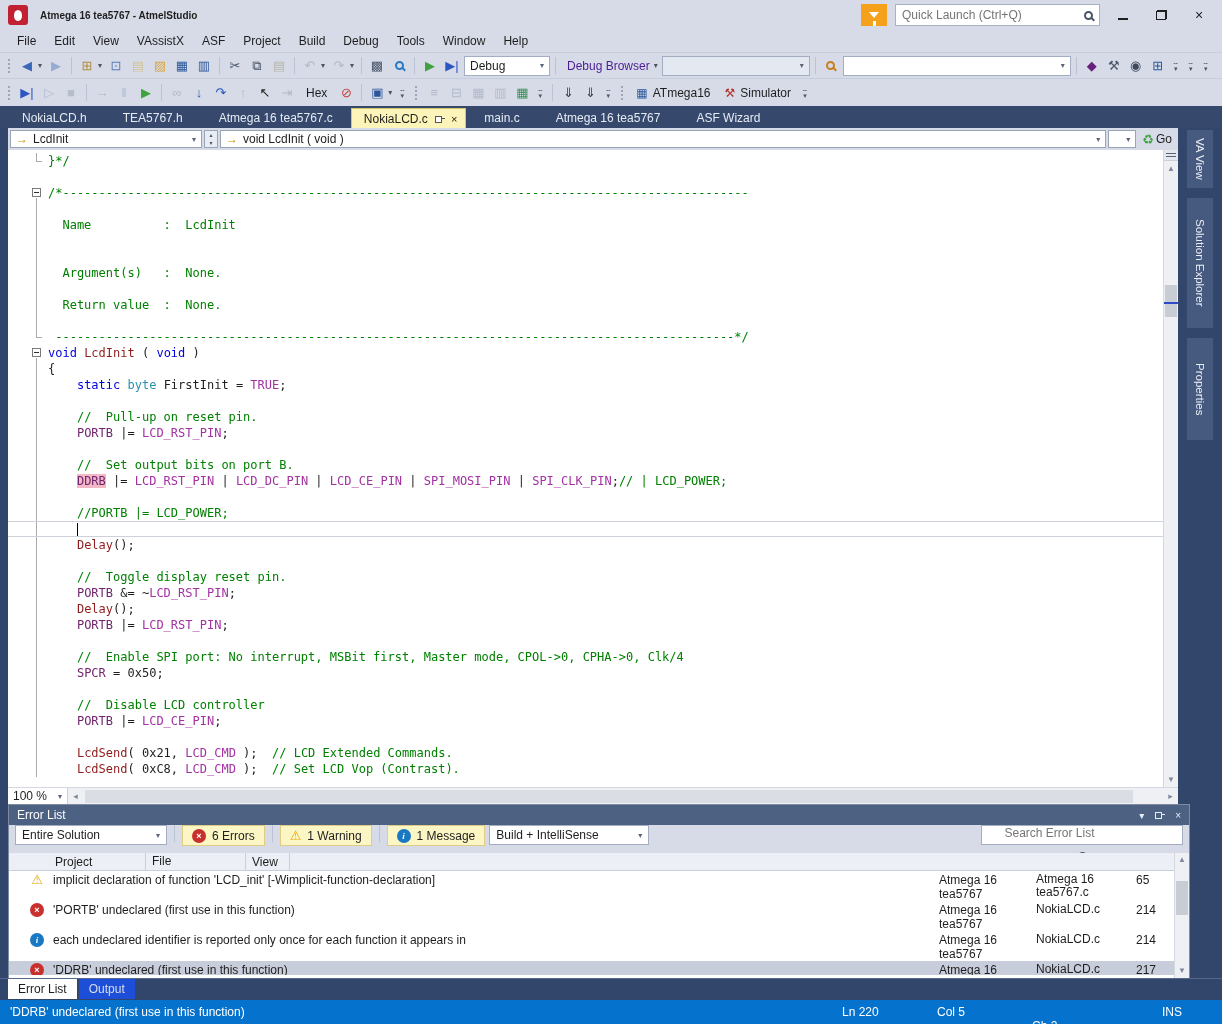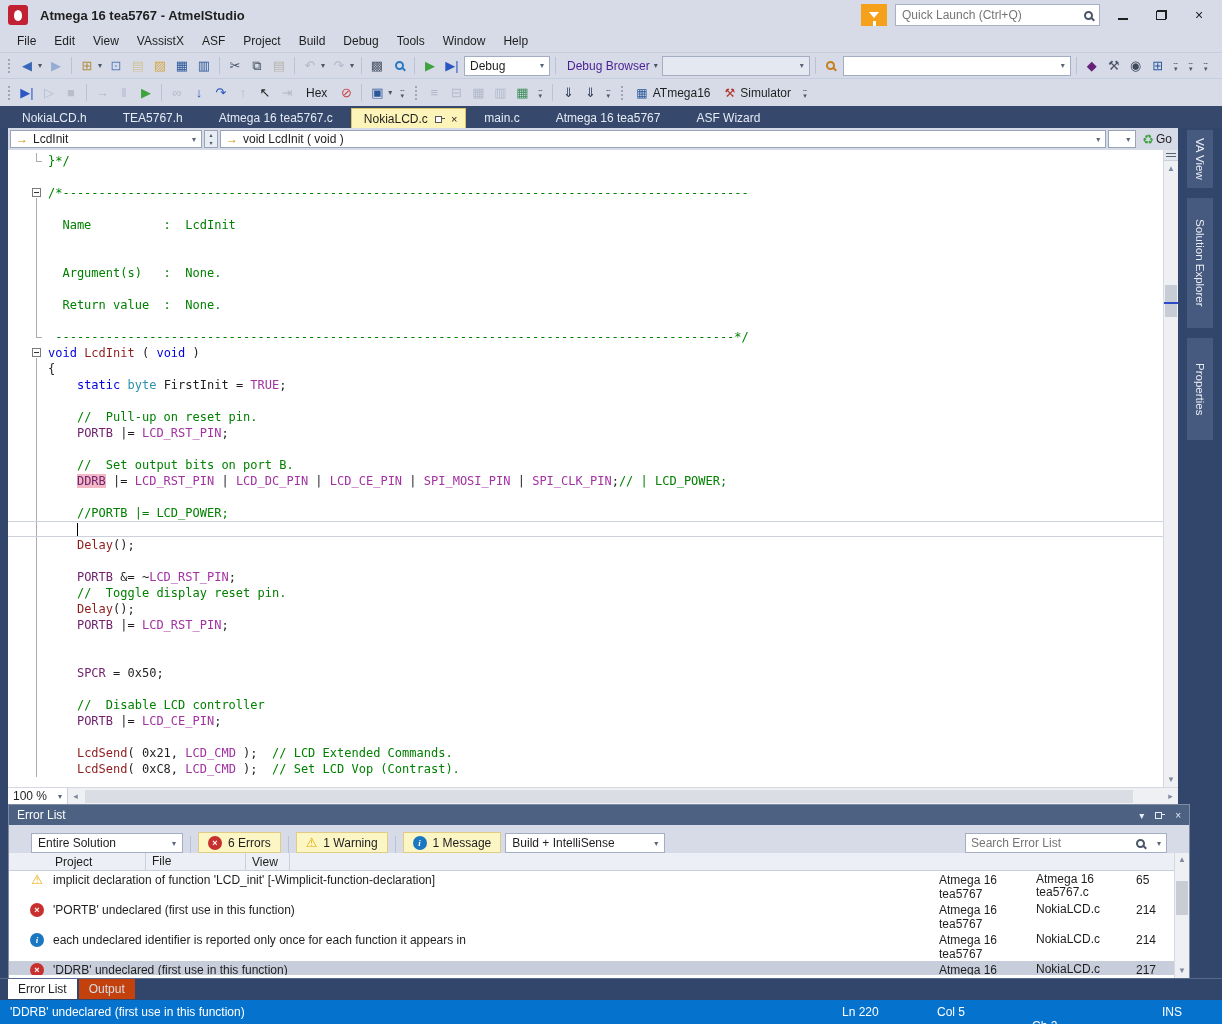--- a/index.html
+++ b/index.html
@@ -5,21 +5,21 @@
   * { box-sizing: border-box; margin: 0; padding: 0; }
   html,body { width:1222px; height:1024px; overflow:hidden; }
   body { font-family:"Liberation Sans", sans-serif; font-size:12px; color:#1E1E1E; }
   .app { width:1222px; height:1024px; background:var(--frame); display:flex; flex-direction:column; }
   .flex-sp { flex:1; }
 
   
   .titlebar { height:30px; background:var(--chrome); display:flex; align-items:center; padding:0 8px; gap:8px; }
   .app-icon { width:20px; height:20px; background:#C22033; border-radius:3px; display:flex; align-items:center; justify-content:center; }
   .app-icon .bug { width:8px; height:11px; background:#fff; border-radius:50% 50% 45% 45%; }
-  .title-text { font-weight:bold; font-size:13px; margin-left:4px; }
+  .title-text { font-weight:bold; font-size:10px; margin-left:4px; }
   .feedback-btn { width:26px; height:22px; background:#F5A11C; display:flex; align-items:center; justify-content:center; }
   .funnel { width:0; height:0; border-left:5px solid transparent; border-right:5px solid transparent; border-top:6px solid #fff; position:relative; }
   .funnel::after { content:""; position:absolute; left:-1.5px; top:3px; width:3px; height:5px; background:#fff; }
   .quick-launch { width:205px; height:22px; background:#fff; border:1px solid #A8B2C4; display:flex; align-items:center; padding:0 6px; gap:4px; }
   .quick-launch input { border:none; outline:none; flex:1; font-family:"Liberation Sans",sans-serif; font-size:12px; color:#3E4753; background:transparent; min-width:0; }
   .mag-icon { width:9px; height:9px; border:2px solid currentColor; border-radius:50%; position:relative; display:inline-block; color:#4A5568; flex:none; }
   .mag-icon::after { content:""; position:absolute; width:5px; height:2px; background:currentColor; transform:rotate(45deg); right:-4px; bottom:-2px; }
   .win-btn { width:30px; height:24px; display:flex; align-items:center; justify-content:center; font-size:14px; }
   .min-glyph { width:10px; height:2px; background:#1E1E1E; margin-top:8px; }
   .restore-icon { position:relative; width:11px; height:10px; display:inline-block; }
@@ -101,50 +101,50 @@
 
   .side-strip { width:44px; background:var(--frame); display:flex; flex-direction:column; align-items:center; padding-top:2px; gap:10px; flex:none; }
   .side-tab { writing-mode:vertical-rl; width:26px; background:#46597E; color:#E8EDF5; display:flex; align-items:center; justify-content:center; font-size:11.5px; }
 
   
   .errorpanel { height:174px; background:var(--chrome); margin:0 32px 0 8px; display:flex; flex-direction:column; border:1px solid #7E8BA3; border-bottom:none; }
   .panel-header { height:20px; background:var(--panel-header); color:#fff; display:flex; align-items:center; padding:0 8px; gap:10px; }
   .ph-icon { color:#E8EDF5; font-size:10px; display:flex; align-items:center; }
   .ph-icon .pin-glyph::before { border-color:#E8EDF5; background:transparent; }
   .ph-icon .pin-glyph::after { background:#E8EDF5; }
-  .panel-toolbar { height:28px; display:flex; align-items:flex-end; padding:0 22px; gap:4px; }
+  .panel-toolbar { height:28px; display:flex; align-items:flex-start; padding:0 6px; gap:4px; }
   .p-combo { width:152px; height:20px; background:#fff; border:1px solid #A3AEC2; display:flex; align-items:center; justify-content:space-between; padding:0 6px; }
   .p-combo.src { width:160px; }
   .toggle-btn { height:21px; background:#FCF5C4; border:1px solid #E0CC85; display:flex; align-items:center; gap:6px; padding:0 9px; }
   .sev { width:14px; height:14px; border-radius:50%; color:#fff; font-size:9px; font-weight:bold; display:flex; align-items:center; justify-content:center; flex:none; }
   .sev-e { background:#C8302E; }
   .sev-i { background:#1A78C2; font-style:italic; font-family:"Liberation Serif",serif; }
   .sev-w { color:#E8A800; font-size:13px; line-height:13px; flex:none; }
-  .search-box { width:202px; height:20px; background:#fff; border:1px solid #A3AEC2; display:flex; align-items:center; padding:0 5px; gap:12px; }
+  .search-box { width:202px; height:20px; background:#fff; border:1px solid #A3AEC2; display:flex; align-items:center; padding:0 5px; gap:12px;flex-direction:column; }
   .search-box input { border:none; outline:none; flex:1; font-family:"Liberation Sans",sans-serif; font-size:12px; color:#3E4753; min-width:0; }
 
   .grid { flex:1; position:relative; background:#fff; min-height:0; }
   .grid-header { height:18px; background:#ECEFF5; border-bottom:1px solid #C9CFDB; display:flex; margin-right:15px; }
   .hcell { border-right:1px solid #C9CFDB; padding:2px 0 0 6px; }
   .ec-sp { width:16px; flex:none; }
   .ec-ic { width:24px; flex:none; display:flex; justify-content:center; padding-top:2px; }
   .ec-desc { flex:1; min-width:0; padding:2px 0 0 4px; }
   .ec-proj { width:97px; flex:none; padding:2px 0 0 6px; }
   .ec-file { width:100px; flex:none; padding:2px 0 0 6px; line-height:13px; }
   .ec-line { width:44px; flex:none; padding:2px 0 0 6px; }
   .grid-rows { height:104px; overflow:hidden; margin-right:15px; }
   .err-row { display:flex; align-items:flex-start; min-height:20px; }
   .err-row.sel { background:var(--sel-row); }
   .grid-vscroll { position:absolute; top:0; right:0; bottom:0; width:15px; background:#EEF0F4; border-left:1px solid #D4D8E0; }
   .gthumb { position:absolute; top:28px; height:34px; left:1px; right:1px; background:#C8CCD4; }
   .grid-vscroll .gdown { position:absolute; bottom:0; left:0; right:0; }
 
   
   .bottomtabs { height:22px; background:var(--frame); display:flex; align-items:flex-start; padding-left:8px; border-top:1px solid #56688C; }
-  .btab { height:20px; padding:0 10px; display:flex; align-items:center; margin-right:2px; background:#c2410c; color:#D8DEE9; }
+  .btab { height:20px; padding:0 10px; display:flex; align-items:center; margin-right:2px; background:#1d4ed8; color:#D8DEE9; }
   .btab.active { background:#fff; color:#1E1E1E; }
   .statusbar { height:24px; background:var(--status); color:#fff; display:flex; align-items:center; padding:0 10px; }
   .sb-cell { width:95px; }
   .sb-cell.ch { width:130px;margin-top:28px; }
   .sb-cell.ins { width:50px; }
 </style>
 </head>
 <body>
 
 <div class="app">
@@ -464,26 +464,26 @@
             <div class="code-line"><span class="fold-vline"></span><span class="c-p">    </span><span class="c-cm">//  Pull-up on reset pin.</span></div>
             <div class="code-line"><span class="fold-vline"></span><span class="c-p">    </span><span class="c-reg">PORTB</span><span class="c-p"> |= </span><span class="c-mac">LCD_RST_PIN</span><span class="c-p">;</span></div>
             <div class="code-line"><span class="fold-vline"></span></div>
             <div class="code-line"><span class="fold-vline"></span><span class="c-p">    </span><span class="c-cm">//  Set output bits on port B.</span></div>
             <div class="code-line"><span class="fold-vline"></span><span class="c-p">    </span><span class="c-hl">DDRB</span><span class="c-p"> |= </span><span class="c-mac">LCD_RST_PIN</span><span class="c-p"> | </span><span class="c-mac">LCD_DC_PIN</span><span class="c-p"> | </span><span class="c-mac">LCD_CE_PIN</span><span class="c-p"> | </span><span class="c-mac">SPI_MOSI_PIN</span><span class="c-p"> | </span><span class="c-mac">SPI_CLK_PIN</span><span class="c-p">;</span><span class="c-cm">// | LCD_POWER;</span></div>
             <div class="code-line"><span class="fold-vline"></span></div>
             <div class="code-line"><span class="fold-vline"></span><span class="c-p">    </span><span class="c-cm">//PORTB |= LCD_POWER;</span></div>
             <div class="code-line current"><span class="fold-vline"></span><span class="caret-bar" style="left: 68.92px;"></span></div>
             <div class="code-line"><span class="fold-vline"></span><span class="c-p">    </span><span class="c-fn">Delay</span><span class="c-p">();</span></div>
             <div class="code-line"><span class="fold-vline"></span></div>
+            <div class="code-line"><span class="fold-vline"></span><span class="c-p">    </span><span class="c-cm">//  Toggle display reset pin.</span></div>
             <div class="code-line"><span class="fold-vline"></span><span class="c-p">    </span><span class="c-reg">PORTB</span><span class="c-p"> &amp;= ~</span><span class="c-mac">LCD_RST_PIN</span><span class="c-p">;</span></div>
-            <div class="code-line"><span class="fold-vline"></span><span class="c-p">    </span><span class="c-cm">//  Toggle display reset pin.</span></div>
             <div class="code-line"><span class="fold-vline"></span><span class="c-p">    </span><span class="c-fn">Delay</span><span class="c-p">();</span></div>
             <div class="code-line"><span class="fold-vline"></span><span class="c-p">    </span><span class="c-reg">PORTB</span><span class="c-p"> |= </span><span class="c-mac">LCD_RST_PIN</span><span class="c-p">;</span></div>
             <div class="code-line"><span class="fold-vline"></span></div>
-            <div class="code-line"><span class="fold-vline"></span><span class="c-p">    </span></div>
+            <div class="code-line"><span class="fold-vline"></span><span class="c-p">    </span><span class="c-cm">//  Enable SPI port: No interrupt, MSBit first, Master mode, CPOL-&gt;0, CPHA-&gt;0, Clk/4</span></div>
             <div class="code-line"><span class="fold-vline"></span><span class="c-p">    </span><span class="c-reg">SPCR</span><span class="c-p"> = 0x50;</span></div>
             <div class="code-line"><span class="fold-vline"></span></div>
             <div class="code-line"><span class="fold-vline"></span><span class="c-p">    </span><span class="c-cm">//  Disable LCD controller</span></div>
             <div class="code-line"><span class="fold-vline"></span><span class="c-p">    </span><span class="c-reg">PORTB</span><span class="c-p"> |= </span><span class="c-mac">LCD_CE_PIN</span><span class="c-p">;</span></div>
             <div class="code-line"><span class="fold-vline"></span></div>
             <div class="code-line"><span class="fold-vline"></span><span class="c-p">    </span><span class="c-fn">LcdSend</span><span class="c-p">( 0x21, </span><span class="c-mac">LCD_CMD</span><span class="c-p"> );  </span><span class="c-cm">// LCD Extended Commands.</span></div>
             <div class="code-line"><span class="fold-vline"></span><span class="c-p">    </span><span class="c-fn">LcdSend</span><span class="c-p">( 0xC8, </span><span class="c-mac">LCD_CMD</span><span class="c-p"> );  </span><span class="c-cm">// Set LCD Vop (Contrast).</span></div>
           </div>
         <div class="editor-vscroll">
           <div class="split-handle"></div>

